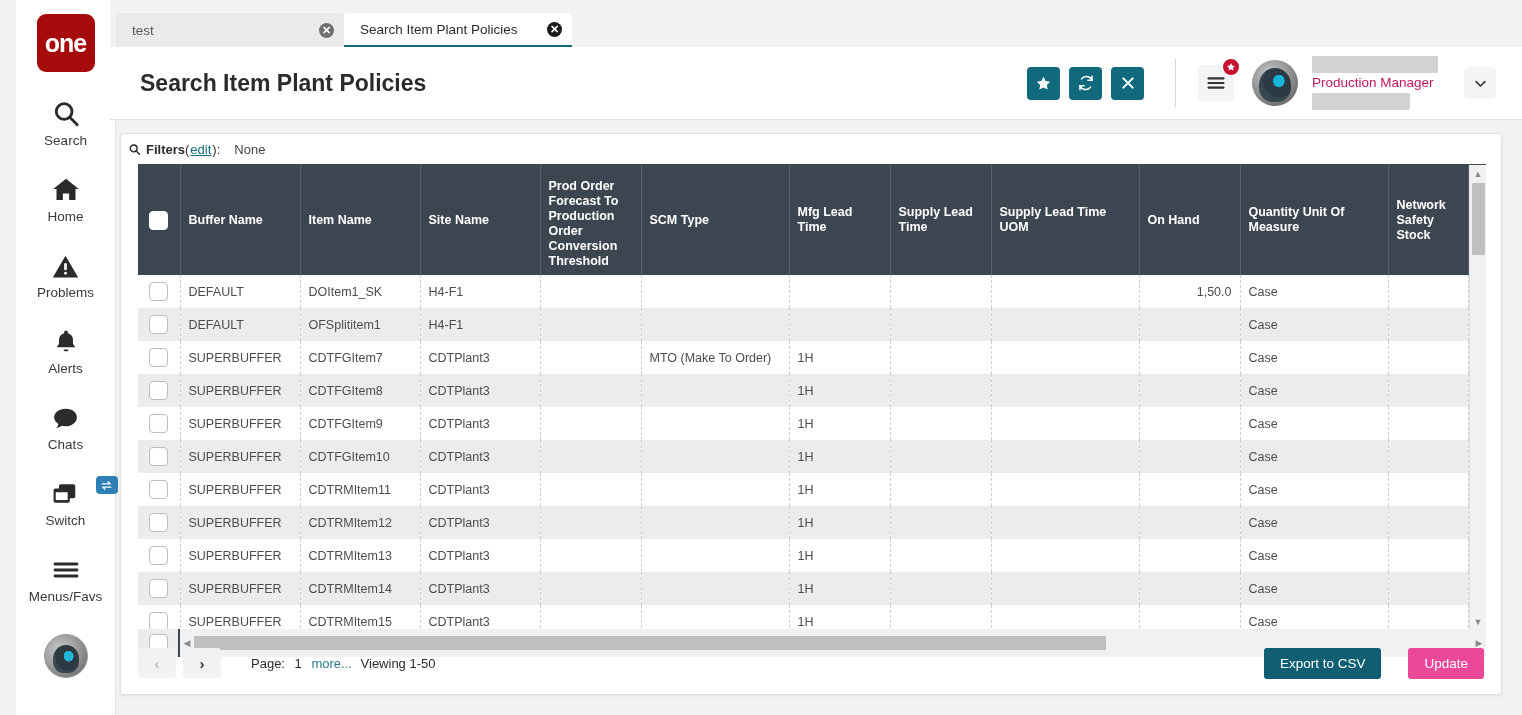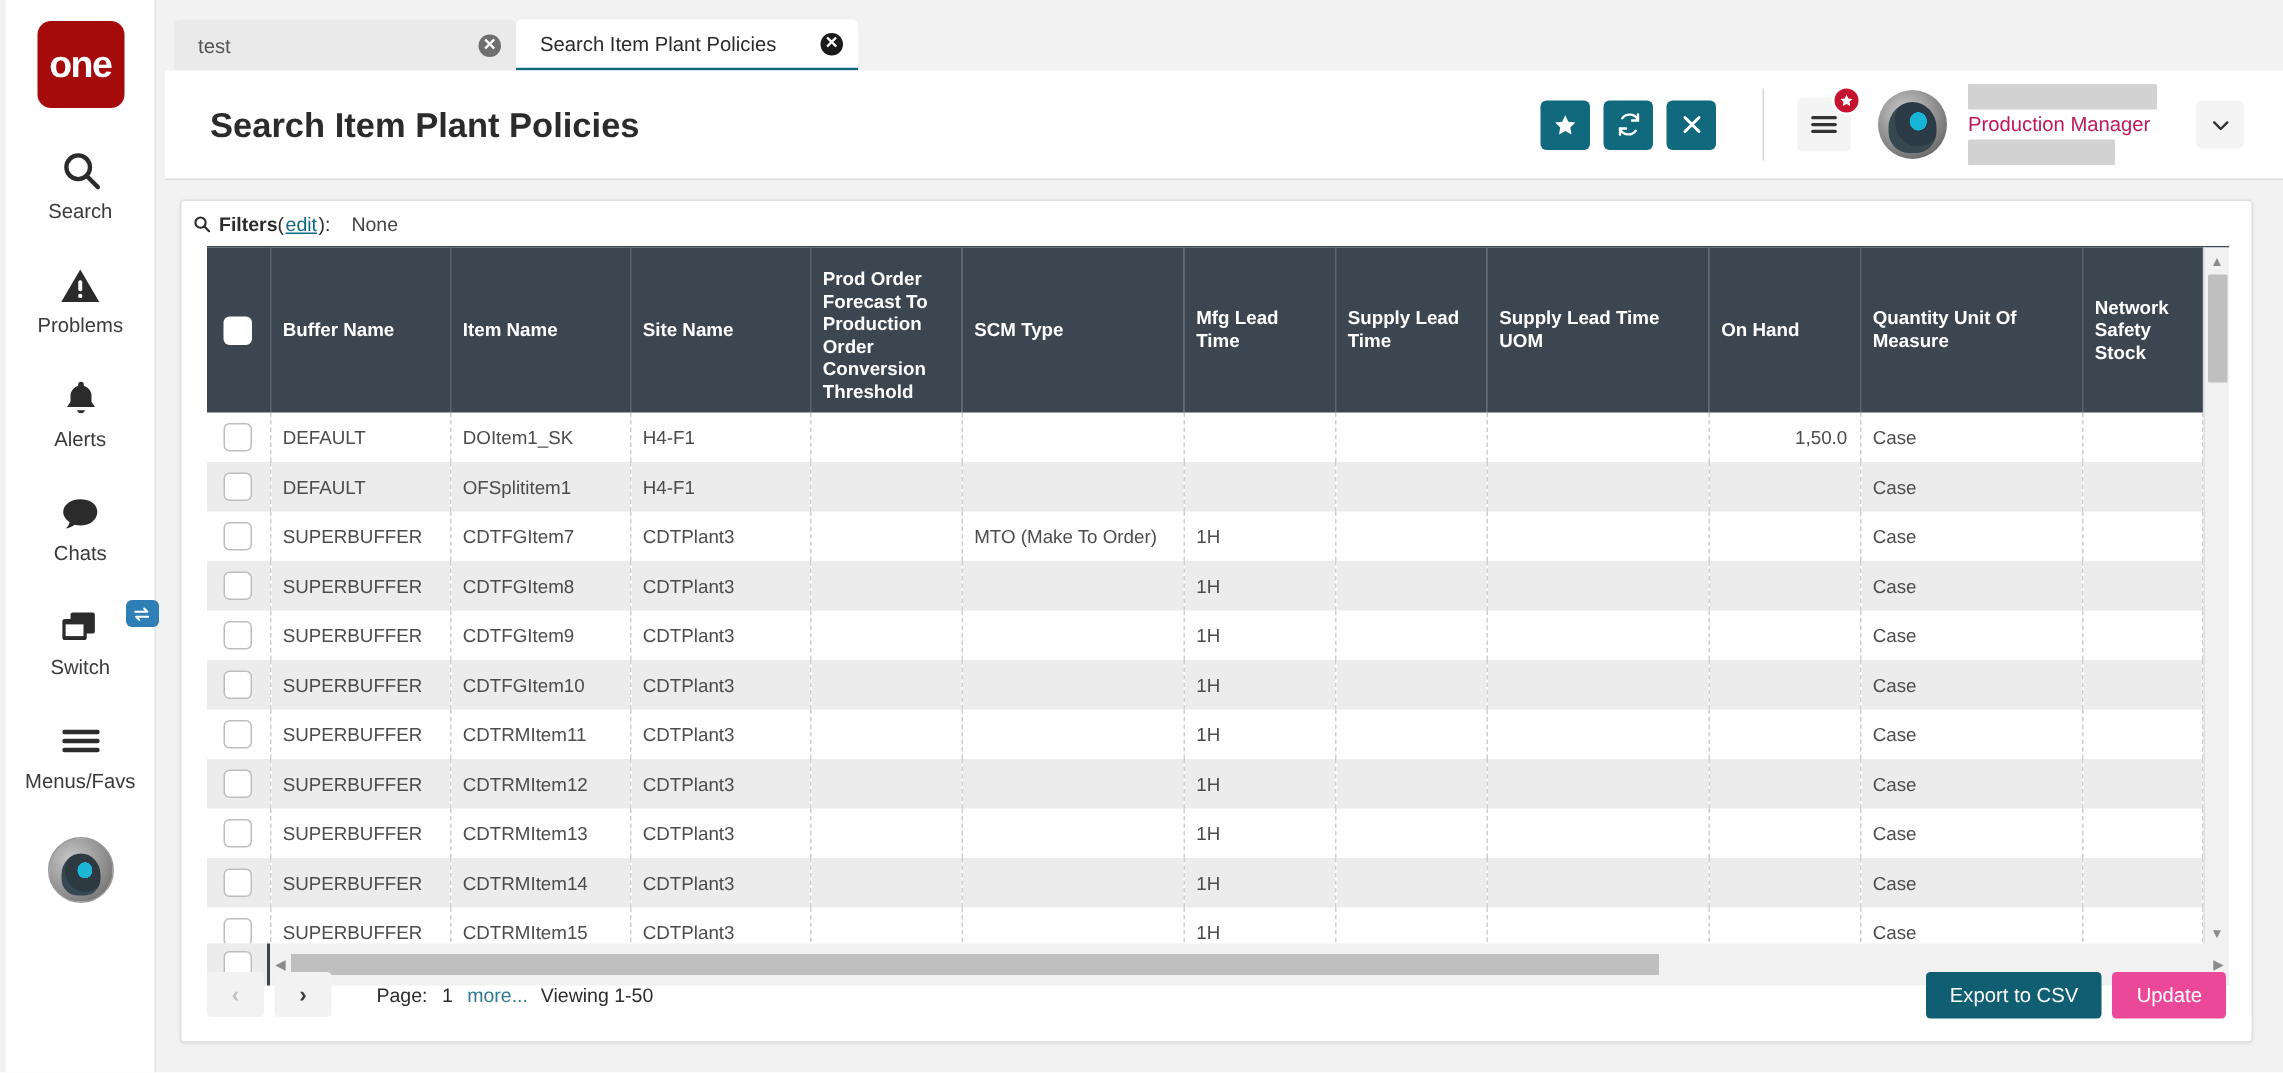--- a/index.html
+++ b/index.html
@@ -6,21 +6,21 @@
   html, body {
     width: 1522px; height: 715px;
     font-family: "Liberation Sans", sans-serif;
     background: #ffffff;
     overflow: hidden;
   }
   .app { position: relative; width: 1522px; height: 715px; background:#f2f2f2; }
 
   
   .rail {
-    position: absolute; left: 4px; top: 0; width: 100px; height: 715px;
+    position: absolute; left: 16px; top: 0; width: 100px; height: 715px;
     background: #ffffff; border-right: 1px solid #e2e2e2;
     display: flex; flex-direction: column; align-items: center;
   }
   .logo {
     width: 58px; height: 58px; border-radius: 9px; margin-top: 14px;
     background: #a50b0b; color:#fff; display:flex; align-items:center; justify-content:center;
     font-weight: 700; font-size: 25px; letter-spacing: -1px;
   }
   .rail-item {
     width: 120px; margin-top: 26px; display:flex; flex-direction:column;
@@ -182,21 +182,21 @@
   }
   .pg-btn.disabled { color:#c0c0c0; }
   .pg-text { margin-left:23px; font-size:13px; color:#2b2b2b; }
   .pg-text .lbl { font-weight:400; }
   .pg-text .num { margin:0 6px; }
   .pg-text a { color:#2f7a91; text-decoration:none; }
   .pg-text .view { margin-left:5px; }
   .foot-right { margin-left:auto; display:flex; align-items:center; }
   .btn {
     height:31px; padding:12px 16px; border-radius:3px; color:#ffffff; font-size:13.5px;
-    display:flex; align-items:center; justify-content:center; cursor:pointer; margin-left:7px;
+    display:flex; align-items:center; justify-content:center; cursor:pointer; margin-left:27px;
   }
   .btn.primary { background:#0f5e72; }
   .btn.muted { background:#ec4899; cursor:default; }
 </style>
 </head>
 <body>
 
 <div class="app">
 
   <div class="rail">
@@ -205,20 +205,28 @@
     <div class="rail-item">
       <span class="rail-ico">
         <svg width="30" height="30" viewBox="0 0 24 24" fill="none" stroke="#2b2b2b" stroke-width="2.3">
             <circle cx="10.5" cy="10" r="6.3"></circle>
             <line x1="15.2" y1="14.8" x2="21" y2="20.6" stroke-linecap="round"></line>
           </svg>
       </span>
       <span class="rail-lbl">Search</span>
     </div>
 
+    <div class="rail-item">
+      <span class="rail-ico">
+        <svg width="30" height="30" viewBox="0 0 24 24" fill="#2b2b2b">
+            <path d="M12 3 1.8 11.2h2.6V20h5.1v-5.2h5V20h5.1v-8.8h2.6z"></path>
+          </svg>
+      </span>
+      <span class="rail-lbl">Home</span>
+    </div>
 
     <div class="rail-item">
       <span class="rail-ico">
         <svg width="29" height="29" viewBox="0 0 24 24" fill="#2b2b2b">
             <path d="M12 3 1.5 21h21z"></path>
             <rect x="10.9" y="9" width="2.2" height="6" fill="#fff" rx="1"></rect>
             <circle cx="12" cy="17.6" r="1.2" fill="#fff"></circle>
           </svg>
       </span>
       <span class="rail-lbl">Problems</span>

